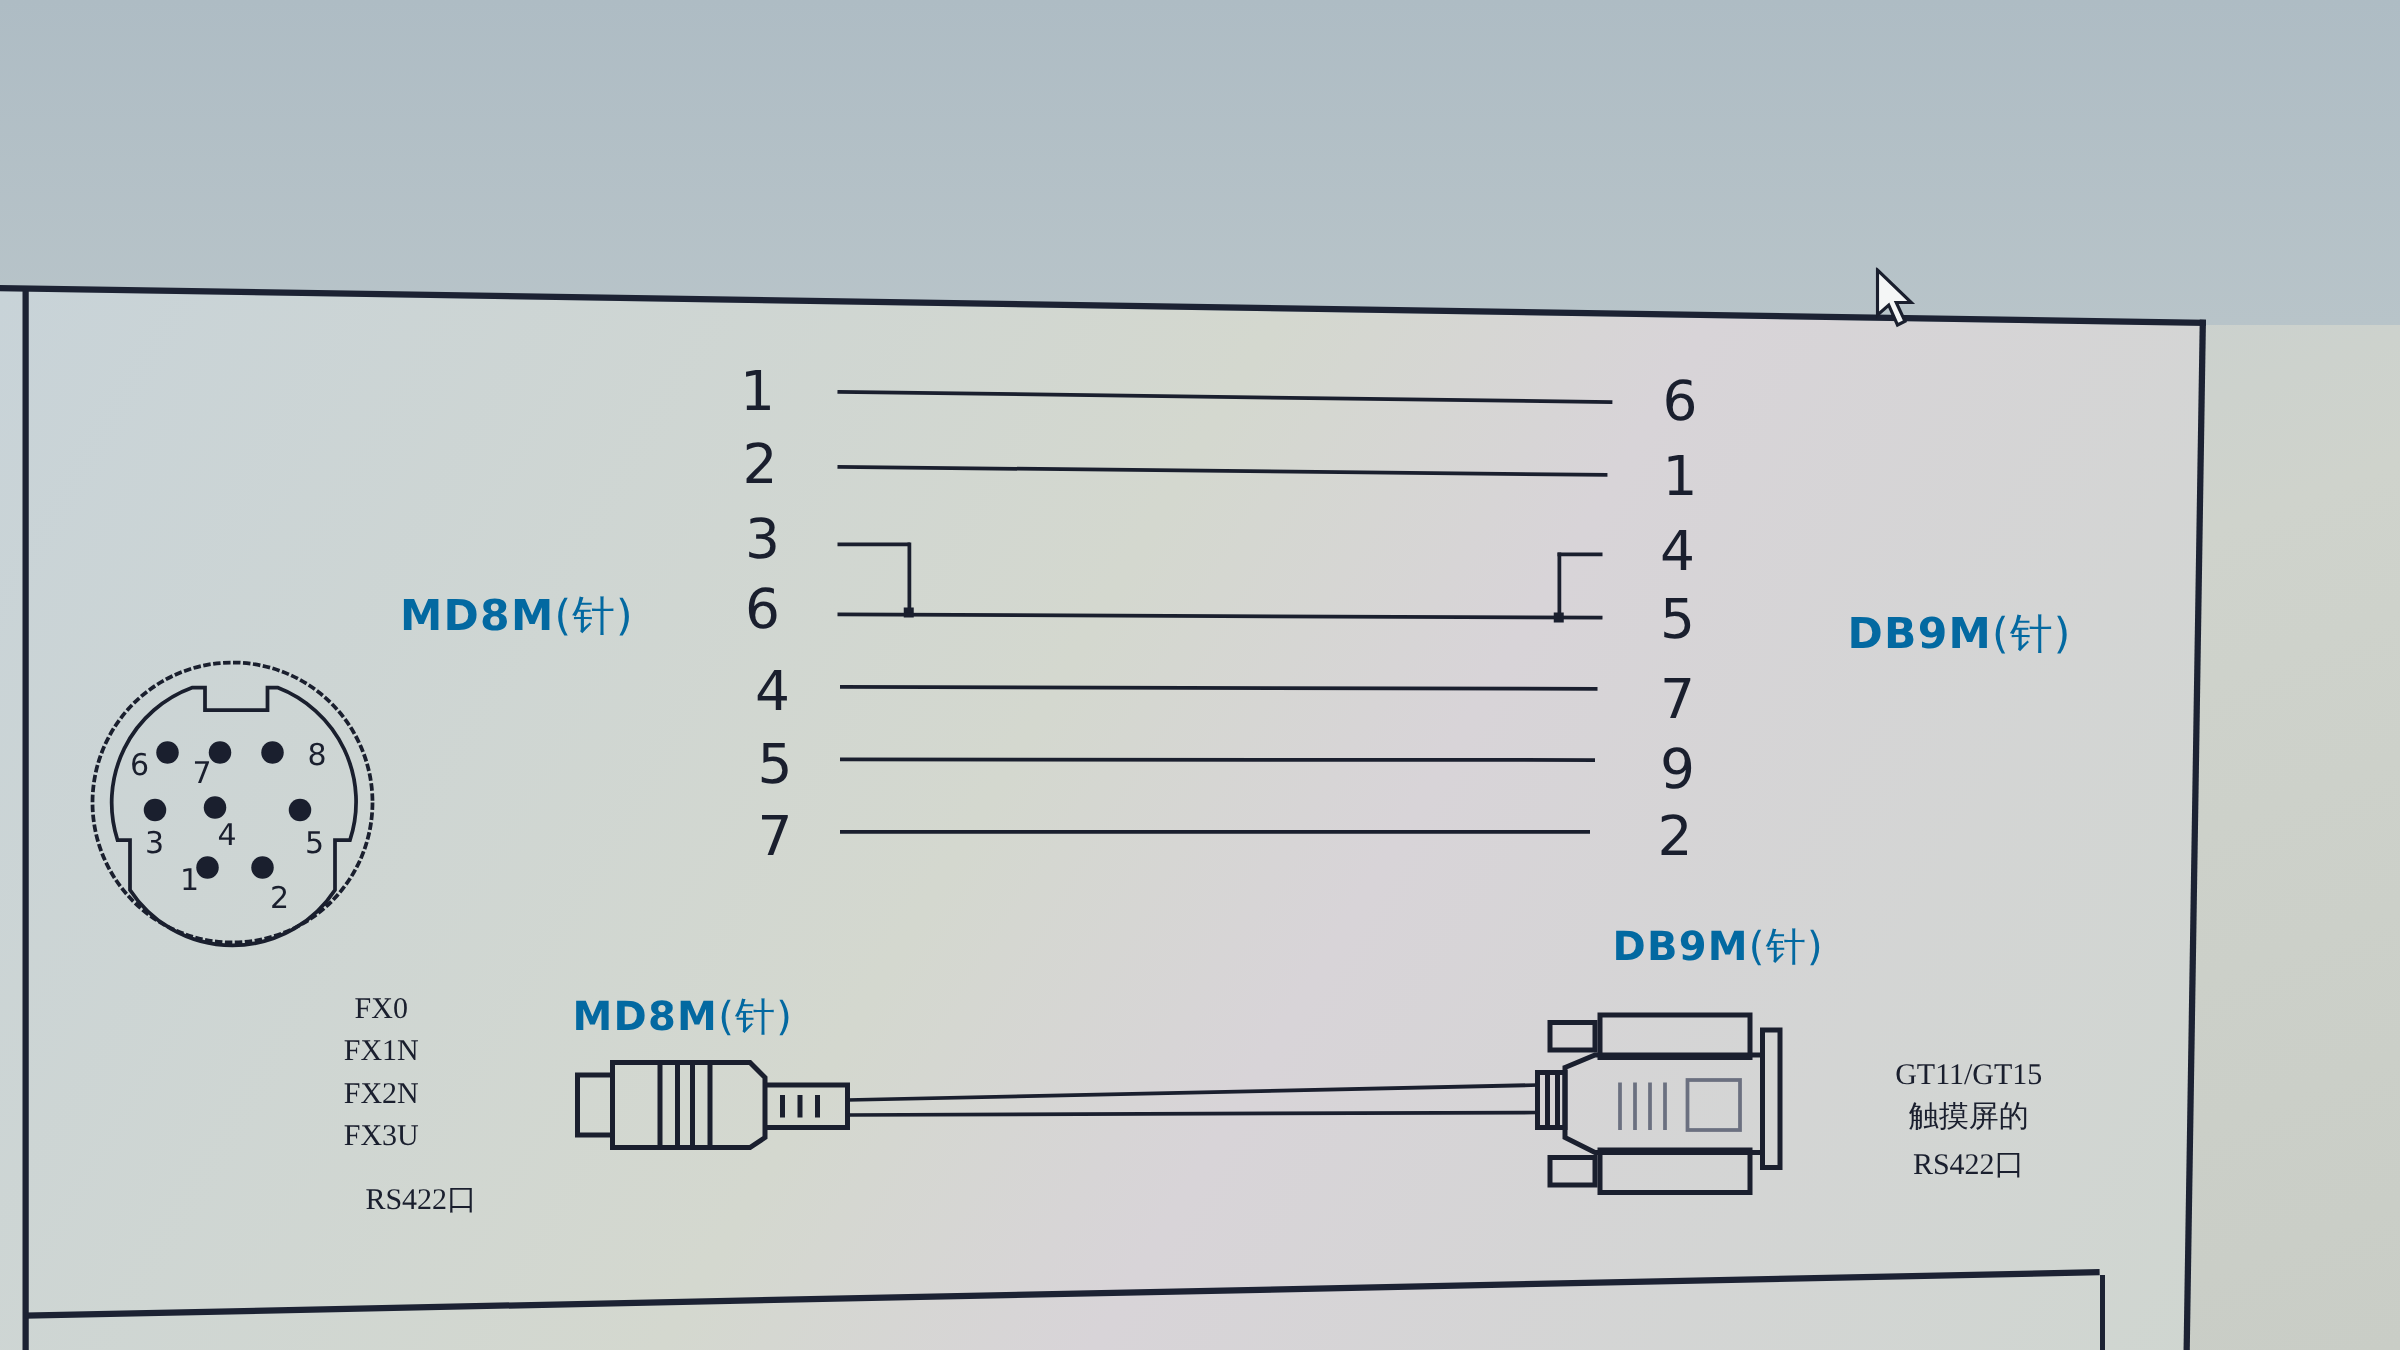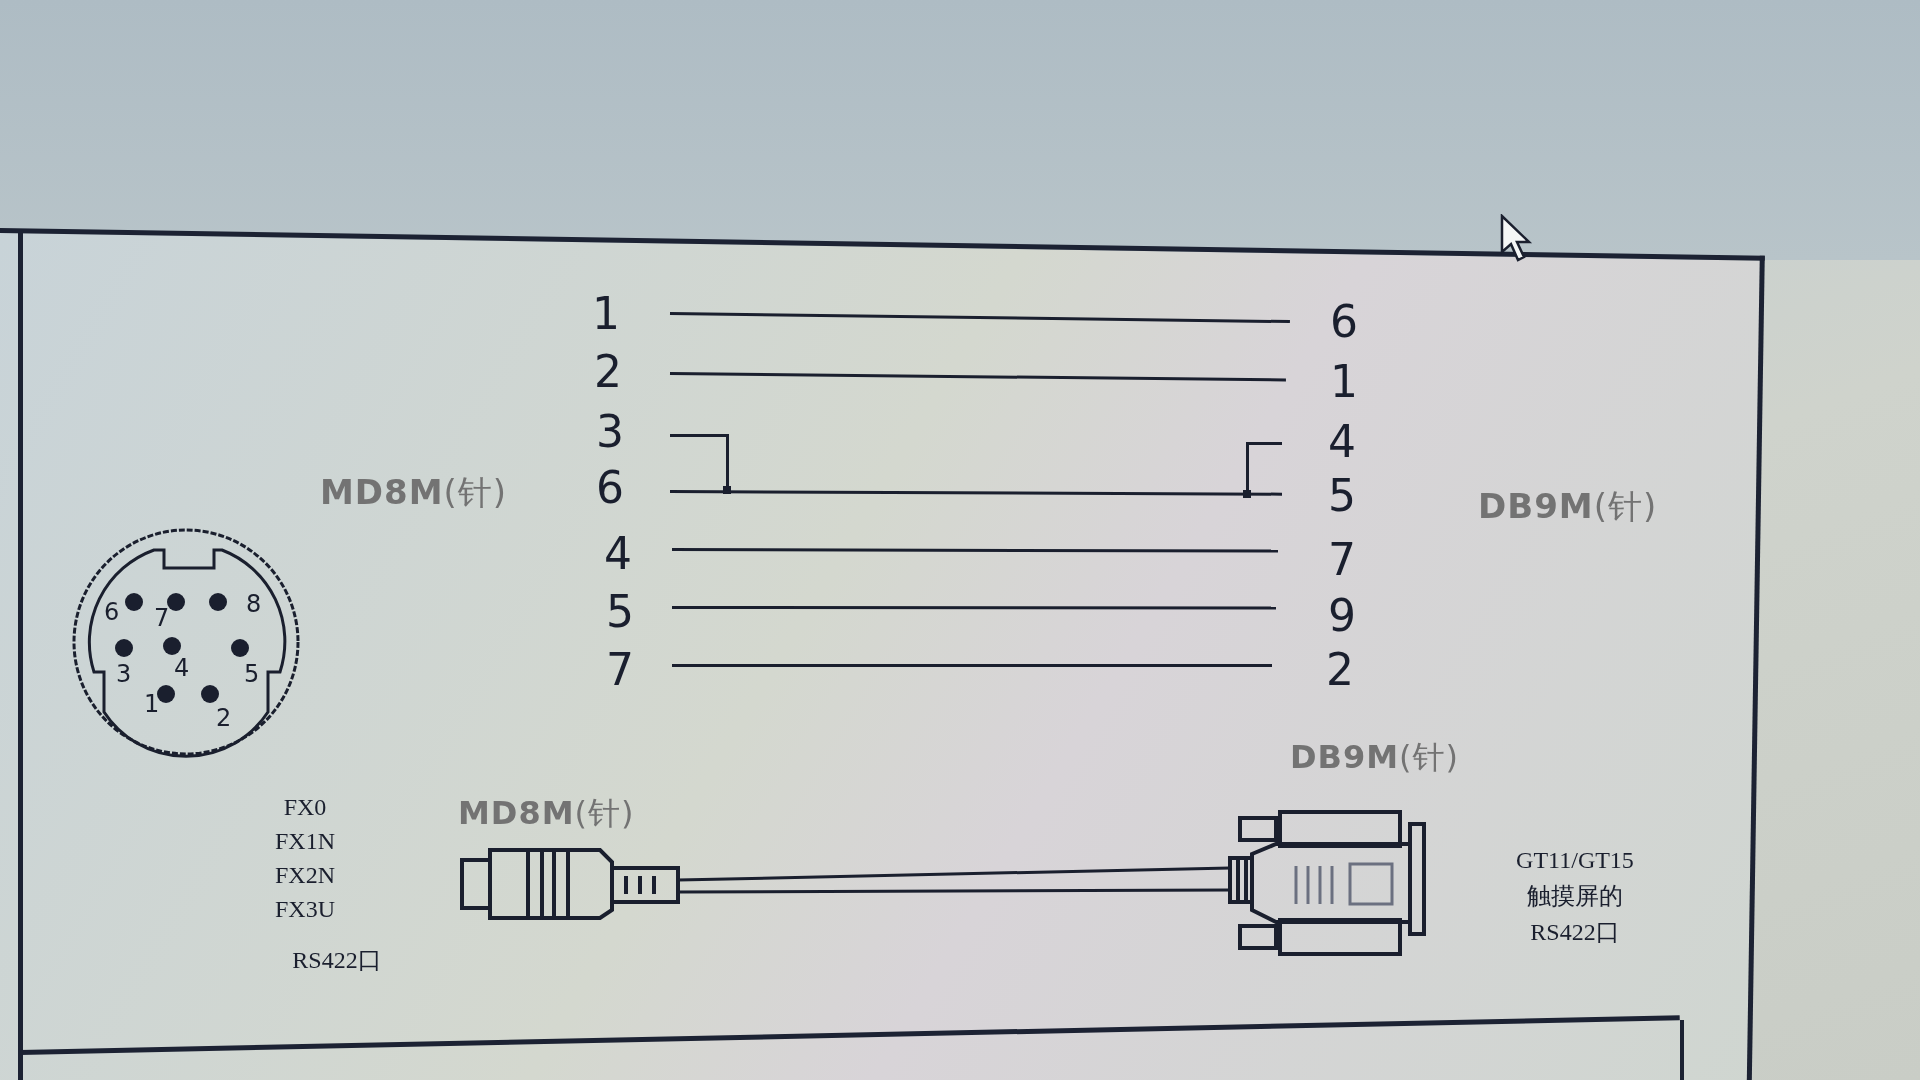--- a/index.html
+++ b/index.html
@@ -19,21 +19,21 @@
   .panel-inner-left { position:absolute; left:18px; top:232px; width:5px; height:848px; background:#1c2233; }
   .panel-bottom-line { position:absolute; left:20px; top:1050px; width:1660px; height:5px; background:#1c2233;
     transform: rotate(-1.2deg); transform-origin: 0 0; }
   .right-outer { position:absolute; left:1680px; top:1020px; width:4px; height:60px; background:#1c2233; }
 
   .pin-num { position:absolute; font-family:"DejaVu Sans", sans-serif; font-size:44px; color:#1a1f2e; line-height:1; }
   .wire { position:absolute; height:3px; background:#1a1f2e; transform-origin:0 0; }
   .vwire { position:absolute; width:3px; background:#1a1f2e; }
   .junction { position:absolute; width:8px; height:8px; background:#1a1f2e; }
 
-  .conn-title { position:absolute; font-family:"DejaVu Sans", sans-serif; font-weight:bold; font-size:34px; color:#737373; letter-spacing:1px; }
+  .conn-title { position:absolute; font-family:"DejaVu Sans", sans-serif; font-weight:bold; font-size:34px; color:#0369a1; letter-spacing:1px; }
   .conn-title .paren { font-weight:normal; }
   .mono-label { position:absolute; font-family:"Liberation Serif", serif; font-size:24px; color:#1a1f2e; line-height:36px; text-align:center; }
 
   .cursor { position:absolute; left:1500px; top:214px; width:34px; height:52px; }
 </style>
 </head>
 <body>
 
 <div class="screen-top"></div>
 <div class="panel"></div>
@@ -152,15 +152,15 @@
       <line x1="846" y1="86" x2="846" y2="124"></line>
         <line x1="858" y1="86" x2="858" y2="124"></line>
       <line x1="870" y1="86" x2="870" y2="124"></line>
         <line x1="882" y1="86" x2="882" y2="124"></line>
     </g>
   </g>
 </svg>
 
 <div class="mono-label" style="left:1500px; top:842px; width:150px;">
   <div>GT11/GT15</div>
-  <div style="font-family:Liberation Serif, serif;">触摸屏的</div>
+  <div style="font-family:Liberation Mono, monospace;">触摸屏的</div>
   <div>RS422口</div>
 </div>
 
 </body></html>

